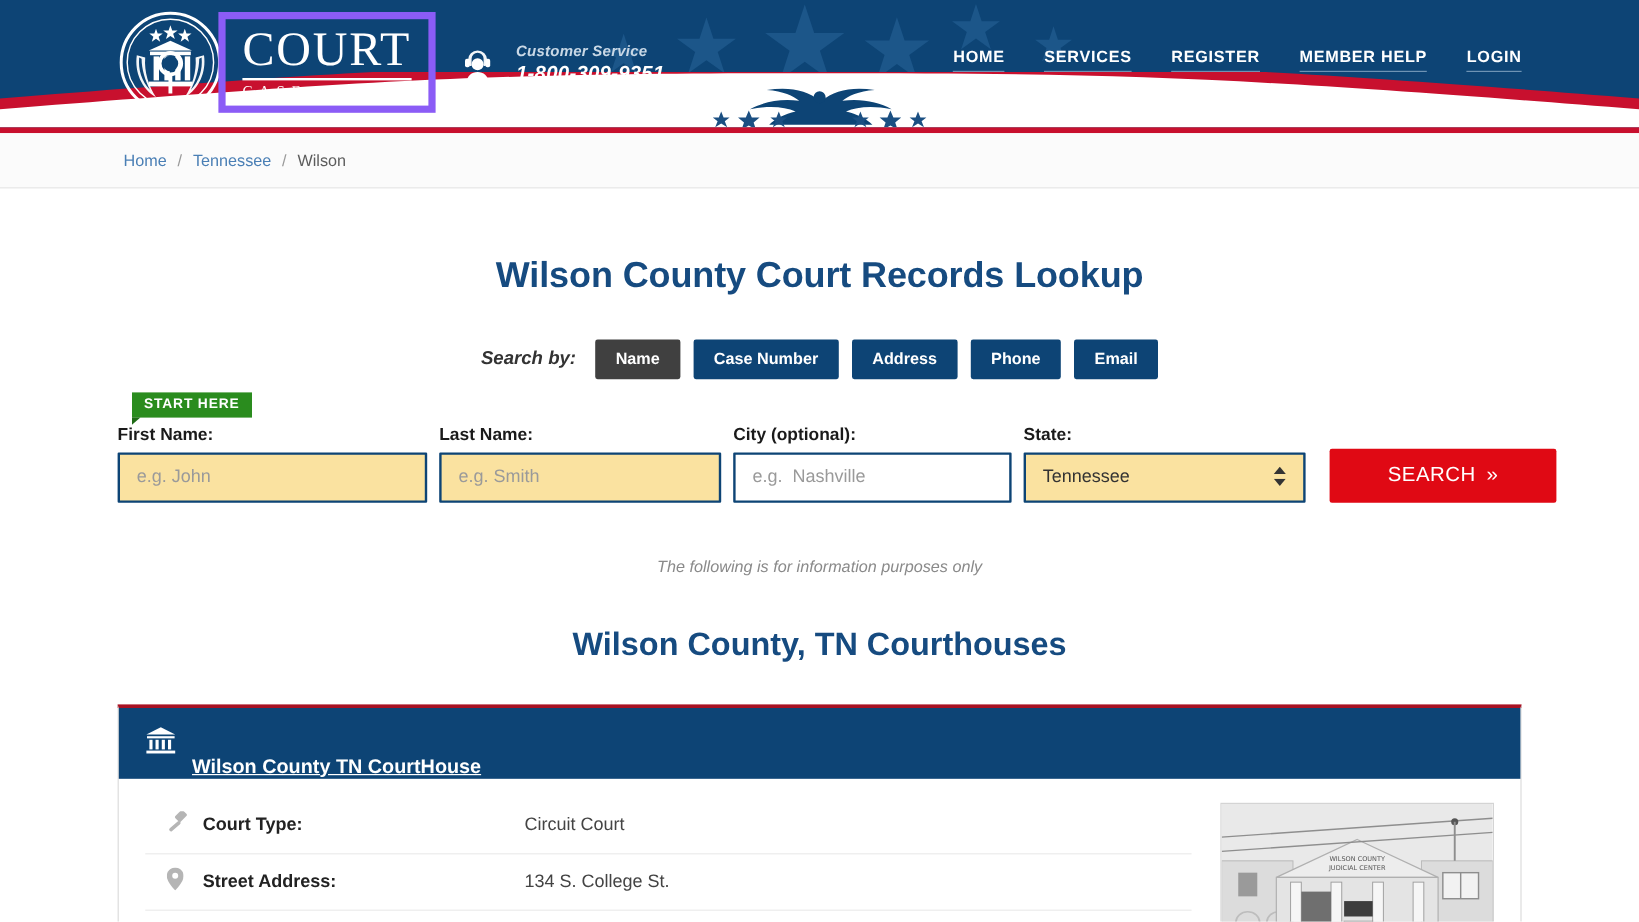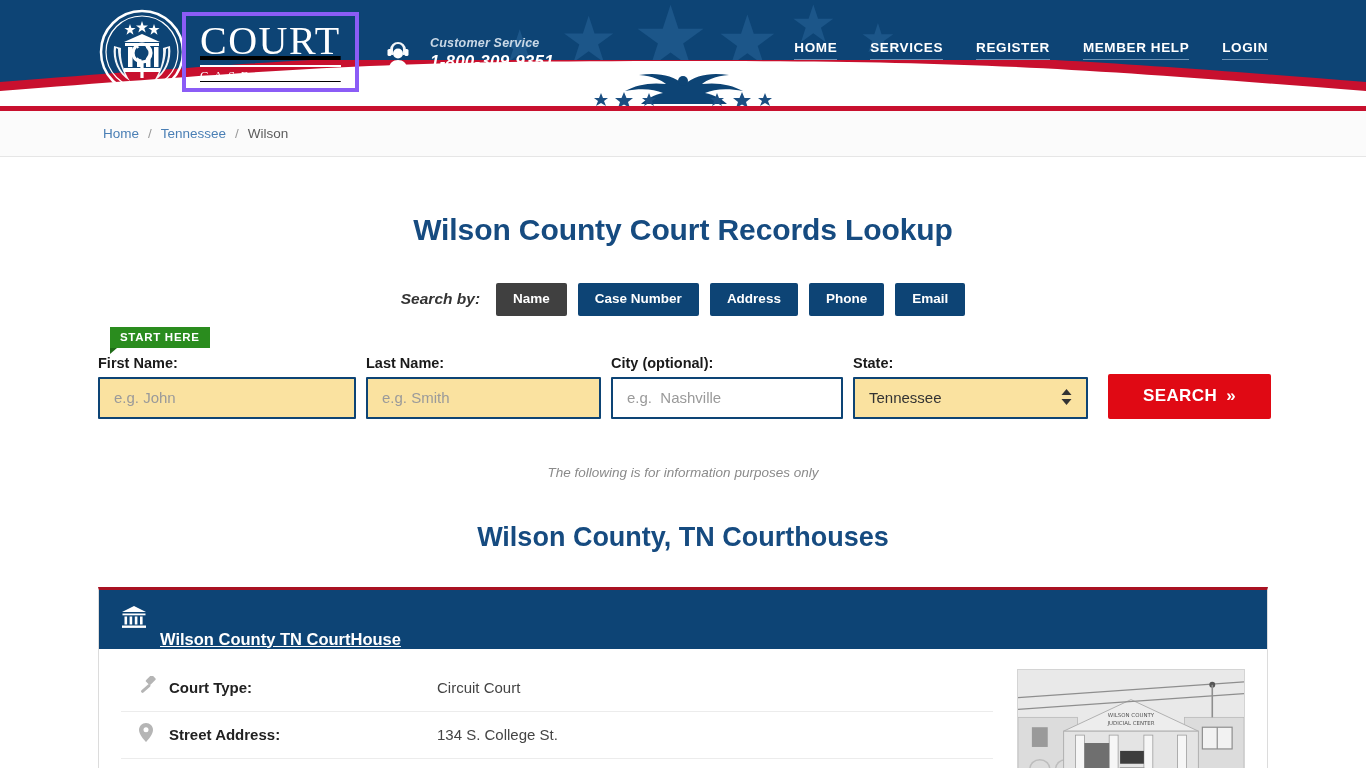--- a/index.html
+++ b/index.html
@@ -35,24 +35,23 @@
     position: relative;
     width: 1366px; height: 106px;
     z-index: 4;
   }
   .logo-wrap {
     position: absolute; left: 98px; top: 8px;
     display: flex; align-items: center; gap: 0px;
   }
   .seal { width: 88px; height: 88px; flex: 0 0 88px; }
   .logo-text-box {
-    border: 4px solid #8b5cf6;
+    border: 6px solid #8b5cf6;
     padding: 5px 14px 6px 14px;
     margin-left: -4px;
-    text-decoration: underline;
   }
   .logo-court {
     color: #fff; font-family: "Liberation Serif", serif;
     font-size: 40px; letter-spacing: 1.5px; line-height: 1;
     font-weight: 400;
   }
   .logo-rule { height: 2px; background: #fff; margin: 4px 0 3px; }
   .logo-sub {
     color: #fff; font-family: "Liberation Serif", serif;
     font-size: 12.5px; letter-spacing: 5.5px; text-align: center;
@@ -167,24 +166,24 @@
     display: flex; align-items: center; justify-content: space-between;
     cursor: pointer;
   }
   .sel-val { font-size: 15px; color: #333; }
   .stepper { display: flex; flex-direction: column; gap: 3px; line-height: 0; }
   .stepper svg { display: block; }
 
   .searchbtn {
     align-self: flex-end;
     margin-left: 10px;
-    height: 45px; width: 163px;
+    height: 45px; width: 189px;
     background: #e00914; color: #fff;
     border: none; cursor: pointer;
-    font-size: 17px; font-weight: bold; letter-spacing: .4px;
+    font-size: 17px; font-weight: normal; letter-spacing: .4px;
     display: flex; align-items: center; justify-content: center; gap: 9px;
     border-radius: 2px;
   }
 
   .disclaimer {
     text-align: center; color: #8a8a8a;
     font-size: 13.5px; font-style: italic;
     margin-top: 18px;
   }
 

